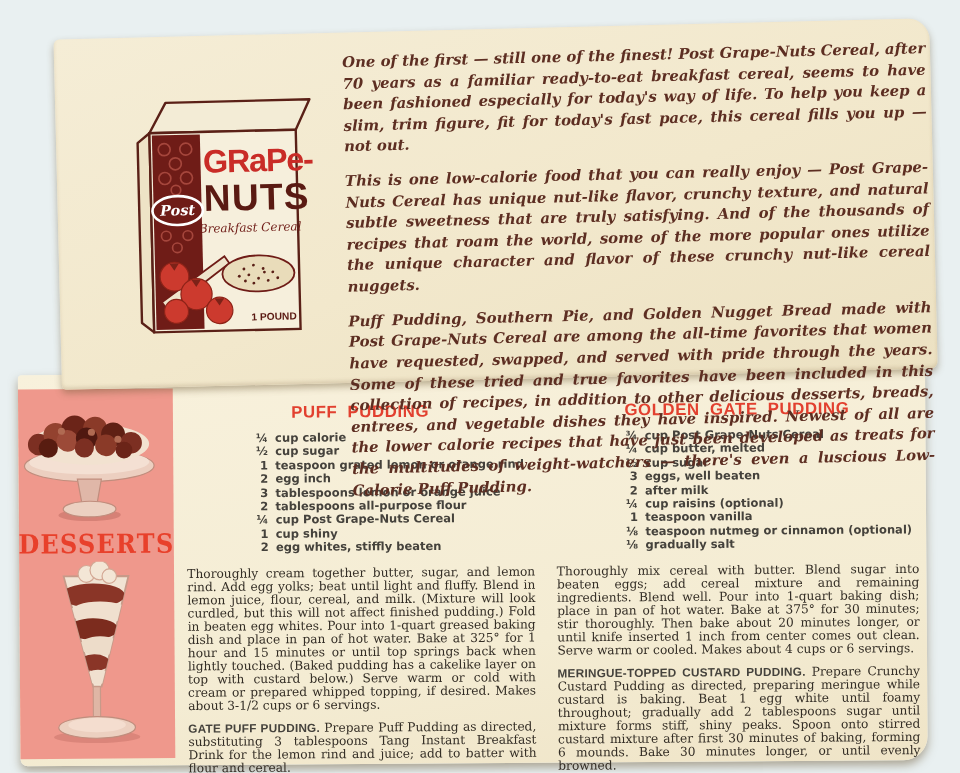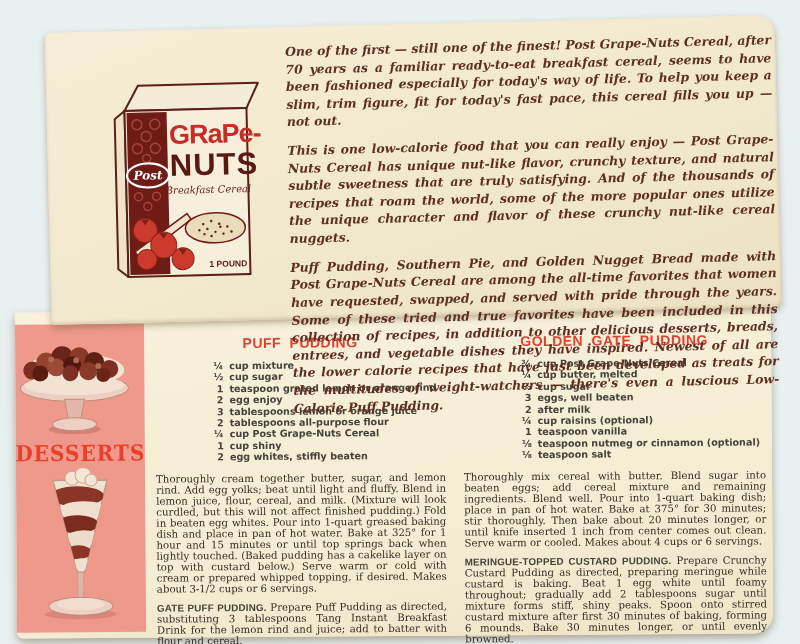--- a/index.html
+++ b/index.html
@@ -195,33 +195,33 @@
         <ellipse cx="63" cy="138" rx="32" ry="9" fill="#ecd0c0" stroke="#c08d7d" stroke-width="1"></ellipse>
         <ellipse cx="63" cy="136" rx="24" ry="6" fill="#f4ddcf"></ellipse>
       </svg>
     </div>
 
     <div class="recipe-col col1">
       <h3 class="recipe-title">PUFF PUDDING</h3>
       <ul class="ingredients">
         <li>
             <span class="qty">¼</span>
-            <span>cup mixture</span>
+            <span>cup calorie</span>
           </li>
         <li>
             <span class="qty">½</span>
             <span>cup sugar</span>
           </li>
         <li>
             <span class="qty">1</span>
             <span>teaspoon grated lemon or orange rind</span>
           </li>
         <li>
             <span class="qty">2</span>
-            <span>egg enjoy</span>
+            <span>egg inch</span>
           </li>
         <li>
             <span class="qty">3</span>
             <span>tablespoons lemon or orange juice</span>
           </li>
         <li>
             <span class="qty">2</span>
             <span>tablespoons all-purpose flour</span>
           </li>
         <li>
@@ -271,21 +271,21 @@
         <li>
             <span class="qty">1</span>
             <span>teaspoon vanilla</span>
           </li>
         <li>
             <span class="qty">⅛</span>
             <span>teaspoon nutmeg or cinnamon (optional)</span>
           </li>
         <li>
             <span class="qty">⅛</span>
-            <span>teaspoon salt</span>
+            <span>gradually salt</span>
           </li>
       </ul>
       <p class="instructions">Thoroughly mix cereal with butter. Blend sugar into beaten eggs; add cereal mixture and remaining ingredients. Blend well. Pour into 1-quart baking dish; place in pan of hot water. Bake at 375° for 30 minutes; stir thoroughly. Then bake about 20 minutes longer, or until knife inserted 1 inch from center comes out clean. Serve warm or cooled. Makes about 4 cups or 6 servings.</p>
       <p class="variation"><span class="var-lead">MERINGUE-TOPPED CUSTARD PUDDING.</span> <span>Prepare Crunchy Custard Pudding as directed, preparing meringue while custard is baking. Beat 1 egg white until foamy throughout; gradually add 2 tablespoons sugar until mixture forms stiff, shiny peaks. Spoon onto stirred custard mixture after first 30 minutes of baking, forming 6 mounds. Bake 30 minutes longer, or until evenly browned.</span></p>
     </div>
   </div>
 
 </div>
 
 </body></html>

